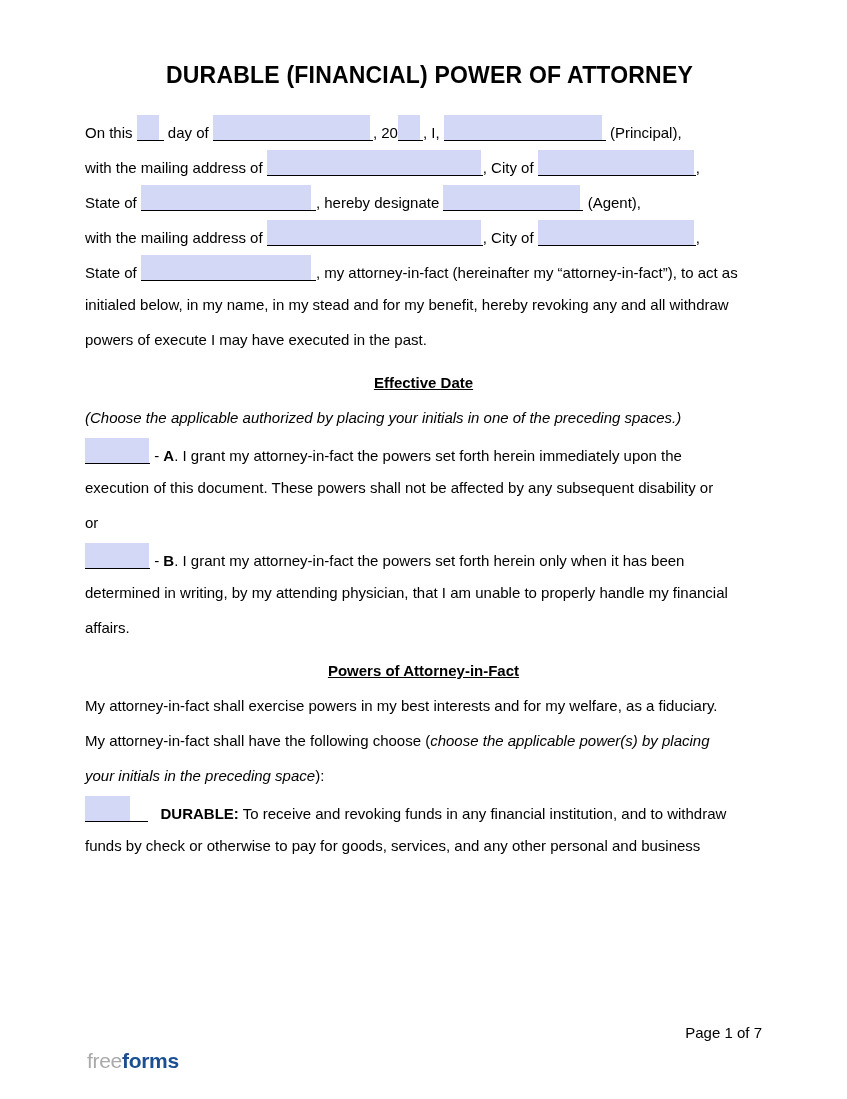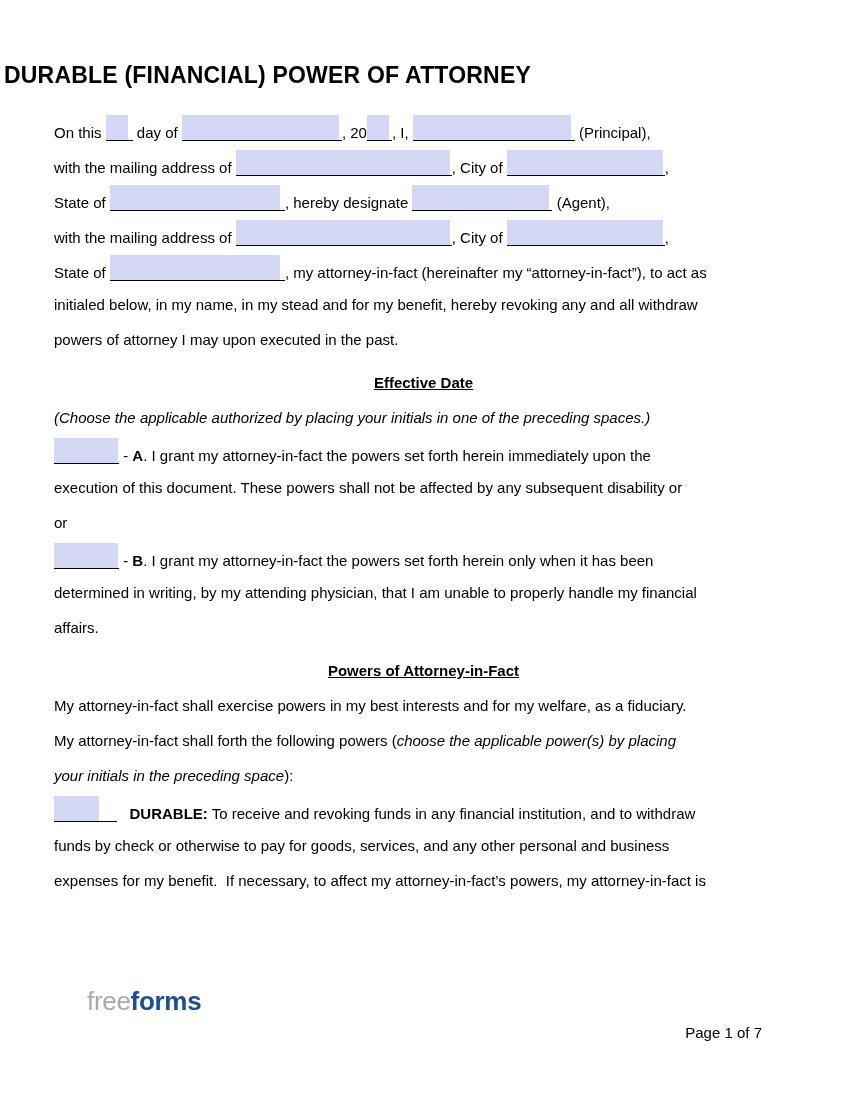--- a/index.html
+++ b/index.html
@@ -7,31 +7,31 @@
     width: 847px; height: 1099px;
     background: #ffffff;
     font-family: "Liberation Sans", sans-serif;
     color: #000;
     position: relative;
     overflow: hidden;
   }
   .page { position: absolute; inset: 0; background: #fff; }
 
   .doc-title {
-    margin: 62px 0 0 4px;
-    text-align: left;
+    margin: 62px 0 0 12px;
+    text-align: center;
     font-size: 23px;
     line-height: 27px;
     font-weight: 700;
     letter-spacing: 0.2px;
   }
 
   .doc-body {
     margin-top: 23px;
-    padding: 0 54px;
+    padding: 0 85px;
   }
 
   .line {
     font-size: 15px;
     line-height: 35px;
     height: 35px;
     white-space: pre;
   }
 
   .heading {
@@ -60,22 +60,22 @@
   }
   .blank .hl {
     display: block;
     height: 100%;
     background: var(--field-color, #d3d8f6);
   }
 
   .footer-logo {
     position: absolute;
     left: 87px;
-    top: 988px;
-    font-size: 26px;
+    top: 1048px;
+    font-size: 21px;
     line-height: 26px;
     letter-spacing: -0.3px;
   }
   .footer-logo .free  { color: var(--logo-free-color, #a9a9ad); font-weight: 400; }
   .footer-logo .forms { color: var(--logo-forms-color, #1b4f91); font-weight: 700; }
 
   .page-number {
     position: absolute;
     right: 85px;
     top: 1020px;
@@ -90,36 +90,35 @@
 
   <h1 class="doc-title">DURABLE (FINANCIAL) POWER OF ATTORNEY</h1>
 
   <div class="doc-body" id="doc-body">
       <div class="line"><span class="seg-t">On this </span><span class="blank" style="width: 27px;"><span class="hl" style="width: 22px;"></span></span><span class="seg-t"> day of </span><span class="blank" style="width: 160px;"><span class="hl" style="width: 157px;"></span></span><span class="seg-t">, 20</span><span class="blank" style="width: 25px;"><span class="hl" style="width: 22px;"></span></span><span class="seg-t">, I, </span><span class="blank" style="width: 162px;"><span class="hl" style="width: 158px;"></span></span><span class="seg-t"> (Principal),</span></div>
       <div class="line"><span class="seg-t">with the mailing address of </span><span class="blank" style="width: 216px;"><span class="hl" style="width: 214px;"></span></span><span class="seg-t">, City of </span><span class="blank" style="width: 158px;"><span class="hl" style="width: 156px;"></span></span><span class="seg-t">,</span></div>
       <div class="line"><span class="seg-t">State of </span><span class="blank" style="width: 175px;"><span class="hl" style="width: 170px;"></span></span><span class="seg-t">, hereby designate </span><span class="blank" style="width: 140px;"><span class="hl" style="width: 137px;"></span></span><span class="seg-t"> (Agent),</span></div>
       <div class="line"><span class="seg-t">with the mailing address of </span><span class="blank" style="width: 216px;"><span class="hl" style="width: 214px;"></span></span><span class="seg-t">, City of </span><span class="blank" style="width: 158px;"><span class="hl" style="width: 156px;"></span></span><span class="seg-t">,</span></div>
       <div class="line"><span class="seg-t">State of </span><span class="blank" style="width: 175px;"><span class="hl" style="width: 170px;"></span></span><span class="seg-t">, my attorney-in-fact (hereinafter my “attorney-in-fact”), to act as</span></div>
       <div class="line"><span class="seg-t">initialed below, in my name, in my stead and for my benefit, hereby revoking any and all withdraw</span></div>
-      <div class="line"><span class="seg-t">powers of attorney I may upon executed in the past.</span></div>
+      <div class="line"><span class="seg-t">powers of execute I may have executed in the past.</span></div>
       <div class="heading"><span>Effective Date</span></div>
       <div class="line"><span class="seg-i">(Choose the applicable authorized by placing your initials in one of the preceding spaces.)</span></div>
       <div class="line"><span class="blank" style="width: 65px;"><span class="hl" style="width: 64px;"></span></span><span class="seg-t"> - </span><span class="seg-b">A</span><span class="seg-t">. I grant my attorney-in-fact the powers set forth herein immediately upon the</span></div>
       <div class="line"><span class="seg-t">execution of this document. These powers shall not be affected by any subsequent disability or</span></div>
       <div class="line"><span class="seg-t">or</span></div>
       <div class="line"><span class="blank" style="width: 65px;"><span class="hl" style="width: 64px;"></span></span><span class="seg-t"> - </span><span class="seg-b">B</span><span class="seg-t">. I grant my attorney-in-fact the powers set forth herein only when it has been</span></div>
       <div class="line"><span class="seg-t">determined in writing, by my attending physician, that I am unable to properly handle my financial</span></div>
       <div class="line"><span class="seg-t">affairs.</span></div>
       <div class="heading"><span>Powers of Attorney-in-Fact</span></div>
       <div class="line"><span class="seg-t">My attorney-in-fact shall exercise powers in my best interests and for my welfare, as a fiduciary.</span></div>
-      <div class="line"><span class="seg-t">My attorney-in-fact shall forth the following powers (</span><span class="seg-i">choose the applicable power(s) by placing</span></div>
+      <div class="line"><span class="seg-t">My attorney-in-fact shall have the following choose (</span><span class="seg-i">choose the applicable power(s) by placing</span></div>
       <div class="line"><span class="seg-i">your initials in the preceding space</span><span class="seg-t">):</span></div>
       <div class="line"><span class="blank" style="width: 63px;"><span class="hl" style="width: 45px;"></span></span><span class="seg-t">   </span><span class="seg-b">DURABLE:</span><span class="seg-t"> To receive and revoking funds in any financial institution, and to withdraw</span></div>
       <div class="line"><span class="seg-t">funds by check or otherwise to pay for goods, services, and any other personal and business</span></div>
-      <div class="line"><span class="seg-t">expenses for my benefit.  If necessary, to affect my attorney-in-fact’s powers, my attorney-in-fact is</span></div>
     </div>
 
   <div class="footer-logo">
     <span class="free">free</span><span class="forms">forms</span>
   </div>
 
   <div class="page-number">Page 1 of 7</div>
 
 </div>
 

